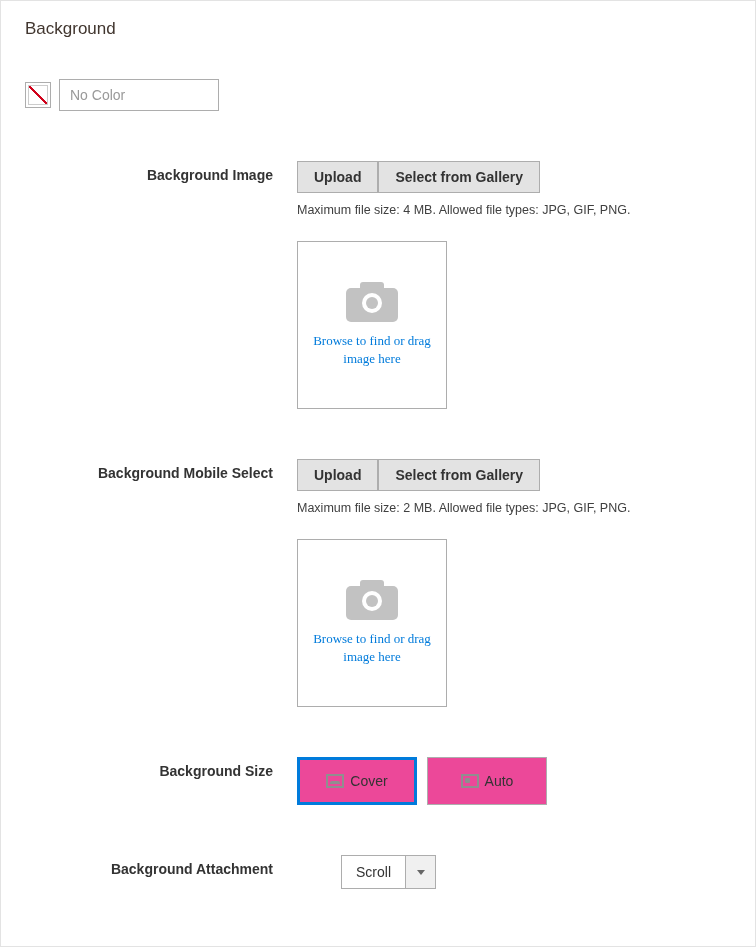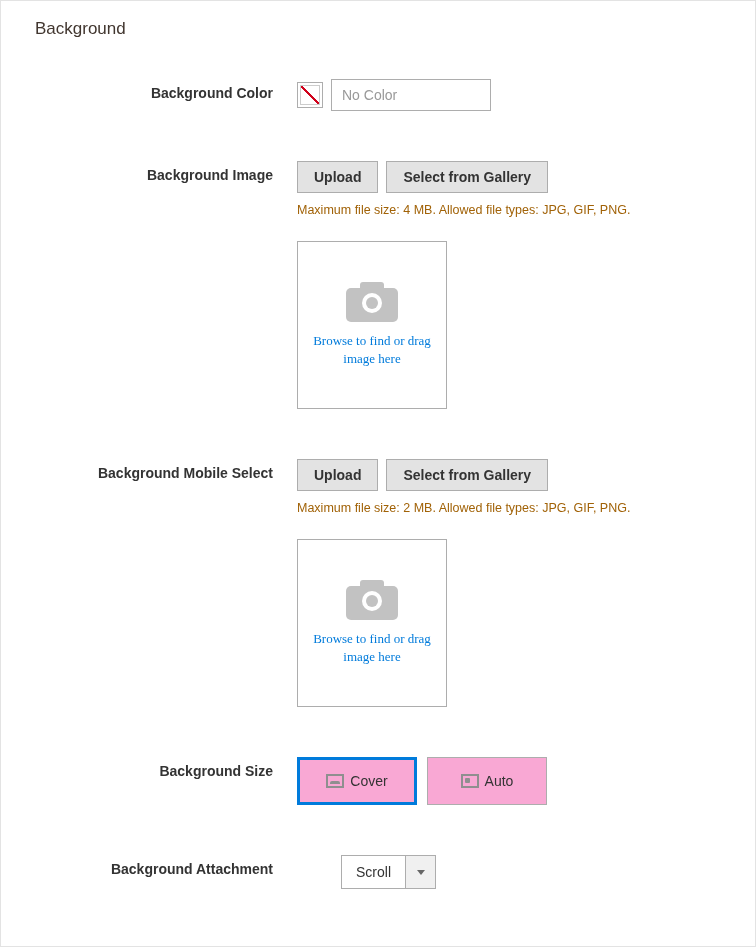--- a/index.html
+++ b/index.html
@@ -1,60 +1,59 @@
 <!DOCTYPE html>
 <html><head>
 <meta charset="utf-8">
 <style>
 * { box-sizing: border-box; margin: 0; padding: 0; }
 body { font-family: -apple-system, BlinkMacSystemFont, "Segoe UI", Helvetica, Arial, sans-serif; font-size: 14px; color: #333; background: #fff; }
 .panel { border: 1px solid #e3e3e3; width: 756px; min-height: 947px; padding: 18px 24px 24px 24px; }
-.section-title { font-size: 17px; font-weight: 400; color: #41362f; margin-bottom: 40px; margin-left: 10px; }
+.section-title { font-size: 17px; font-weight: 400; color: #41362f; margin-bottom: 40px; }
 .form-row { display: flex; align-items: flex-start; margin-bottom: 50px; }
 .form-row.tight { margin-bottom: 18px; }
 .form-label { width: 272px; text-align: right; padding-right: 24px; color: #333; font-size: 14px; padding-top: 6px; font-weight: 600; }
 .form-control { flex: 1; }
 .swatch-row { display: flex; align-items: center; gap: 8px; }
 .swatch { width: 26px; height: 26px; border: 1px solid #adadad; position: relative; background: #fff; cursor: pointer; }
 .swatch-inner { position: absolute; inset: 2px; border: 1px solid #ccc; }
 .swatch-inner::after { content: ""; position: absolute; inset: 0; background: linear-gradient(to top right, transparent 0%, transparent calc(50% - 1px), #d0021b calc(50% - 1px), #d0021b calc(50% + 1px), transparent calc(50% + 1px), transparent 100%); }
 .text-input { height: 32px; border: 1px solid #adadad; padding: 0 10px; font-size: 14px; color: #ec4899; width: 160px; }
 .text-input::placeholder { color: #999; }
-.btn-row { display: flex; gap: 8px; }
+.btn-row { display: flex; gap: 0; }
 .btn { background: #e3e3e3; border: 1px solid #adadad; padding: 7px 16px; color: #333; font-size: 14px; cursor: pointer; font-weight: 600; }
-.hint { color: #a16207; font-size: 12.5px; margin-top: 10px; }
+.hint { color: #404040; font-size: 12.5px; margin-top: 10px; }
 .dropzone { width: 150px; height: 168px; border: 1px solid #adadad; margin-top: 24px; display: flex; flex-direction: column; align-items: center; justify-content: center; padding: 10px; cursor: pointer; font-family: Liberation Serif, serif; }
 .camera-icon { width: 52px; height: 40px; position: relative; margin-bottom: 10px; }
 .camera-body { position: absolute; bottom: 0; width: 52px; height: 34px; background: #c2c2c2; border-radius: 5px; }
 .camera-hump { position: absolute; top: 0; left: 14px; width: 24px; height: 10px; background: #c2c2c2; border-radius: 3px 3px 0 0; }
 .camera-lens-outer { position: absolute; top: 11px; left: 16px; width: 20px; height: 20px; background: #fff; border-radius: 50%; }
 .camera-lens-inner { position: absolute; top: 15px; left: 20px; width: 12px; height: 12px; background: #c2c2c2; border-radius: 50%; }
 .dropzone-text { color: #007bdb; font-size: 13px; text-align: center; line-height: 1.4; }
 .size-options { display: flex; gap: 10px; }
-.size-btn { width: 120px; height: 48px; border: 1px solid #adadad; background: #f9a8d4; display: flex; align-items: center; justify-content: center; gap: 6px; cursor: pointer; font-size: 14px; color: #333; }
+.size-btn { width: 120px; height: 48px; border: 1px solid #adadad; background: #ec4899; display: flex; align-items: center; justify-content: center; gap: 6px; cursor: pointer; font-size: 14px; color: #333; }
 .size-btn.selected { border: 3px solid #007bdb; }
 .size-icon { width: 18px; height: 14px; border: 2px solid #8f8f8f; position: relative; }
 .size-icon::after { content: ""; position: absolute; background: #8f8f8f; }
 .size-icon.cover::after { left: 2px; right: 2px; top: 5px; bottom: 2px; border-radius: 2px 2px 0 0; }
 .size-icon.contain::after { left: 2px; width: 6px; top: 2px; bottom: 2px; border-radius: 1px; }
 .size-icon.auto::after { left: 2px; width: 5px; top: 2px; height: 5px; border-radius: 1px; }
 .select-wrap { display: inline-flex; border: 1px solid #adadad; height: 34px; }
 .select-text { padding: 0 14px; display: flex; align-items: center; font-size: 14px; min-width: 100px; }
 .select-arrow { width: 30px; background: #f0f0f0; border-left: 1px solid #adadad; display: flex; align-items: center; justify-content: center; }
 .select-arrow::after { content: ""; border-left: 4px solid transparent; border-right: 4px solid transparent; border-top: 5px solid #666; }
 </style>
 </head>
 <body>
 
 <div class="panel">
 
   <h2 class="section-title">Background</h2>
 
   <div class="form-row">
-    <div class="form-label">Background Color</div>
     <div class="form-control">
       <div class="swatch-row">
         <div class="swatch">
           <div class="swatch-inner"></div>
         </div>
         <input class="text-input" placeholder="No Color" style="">
       </div>
     </div>
   </div>
 

